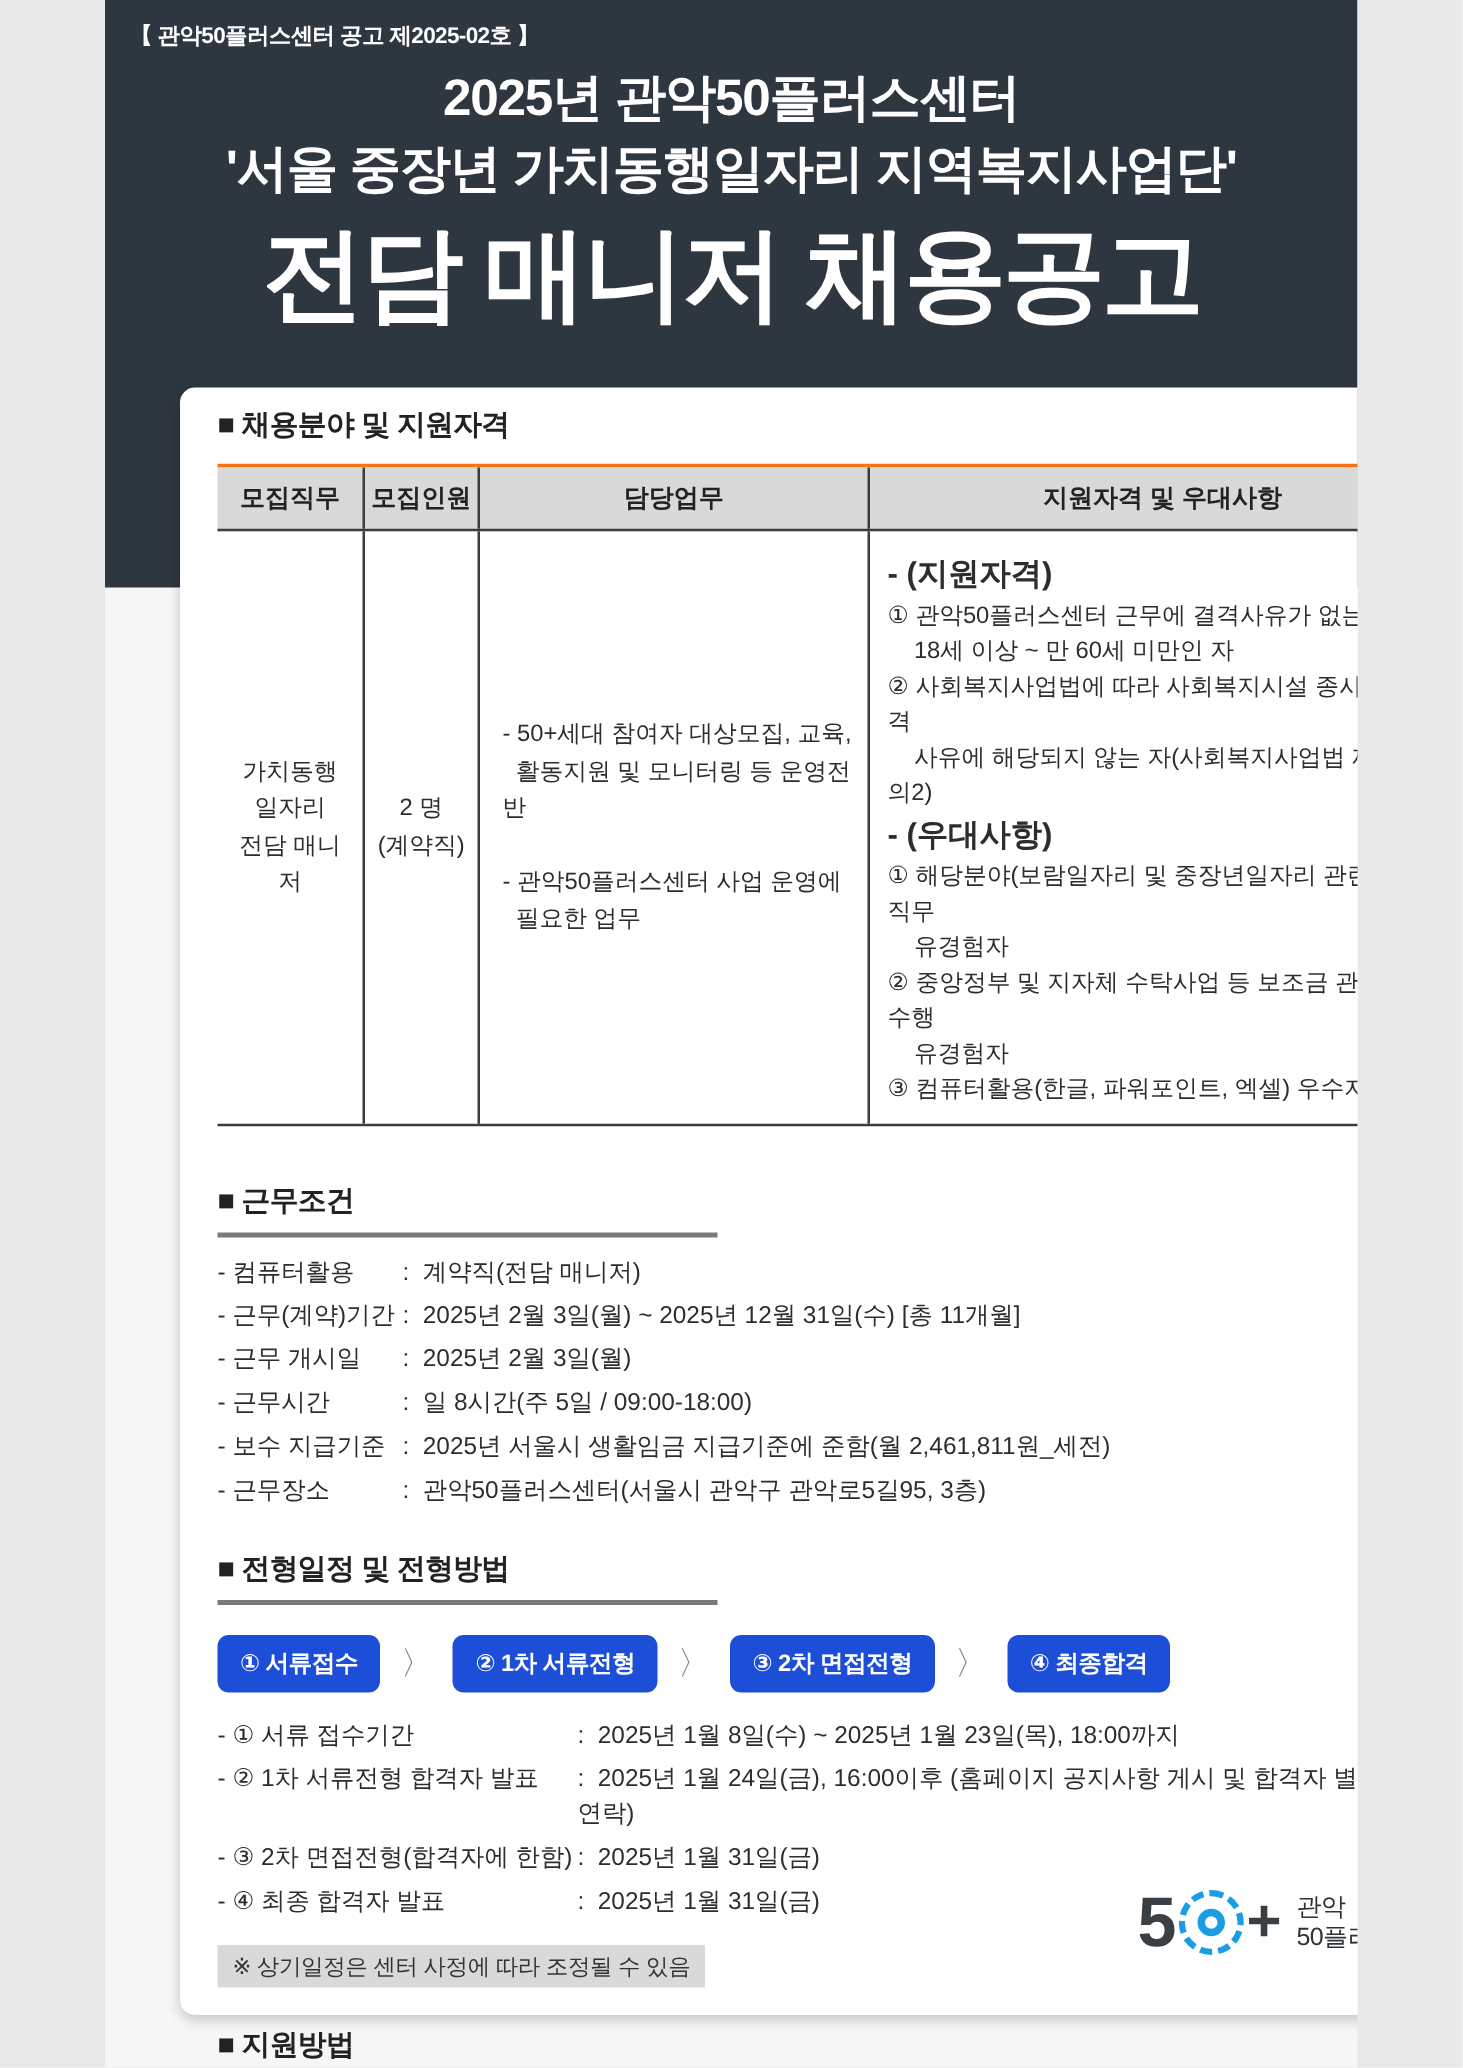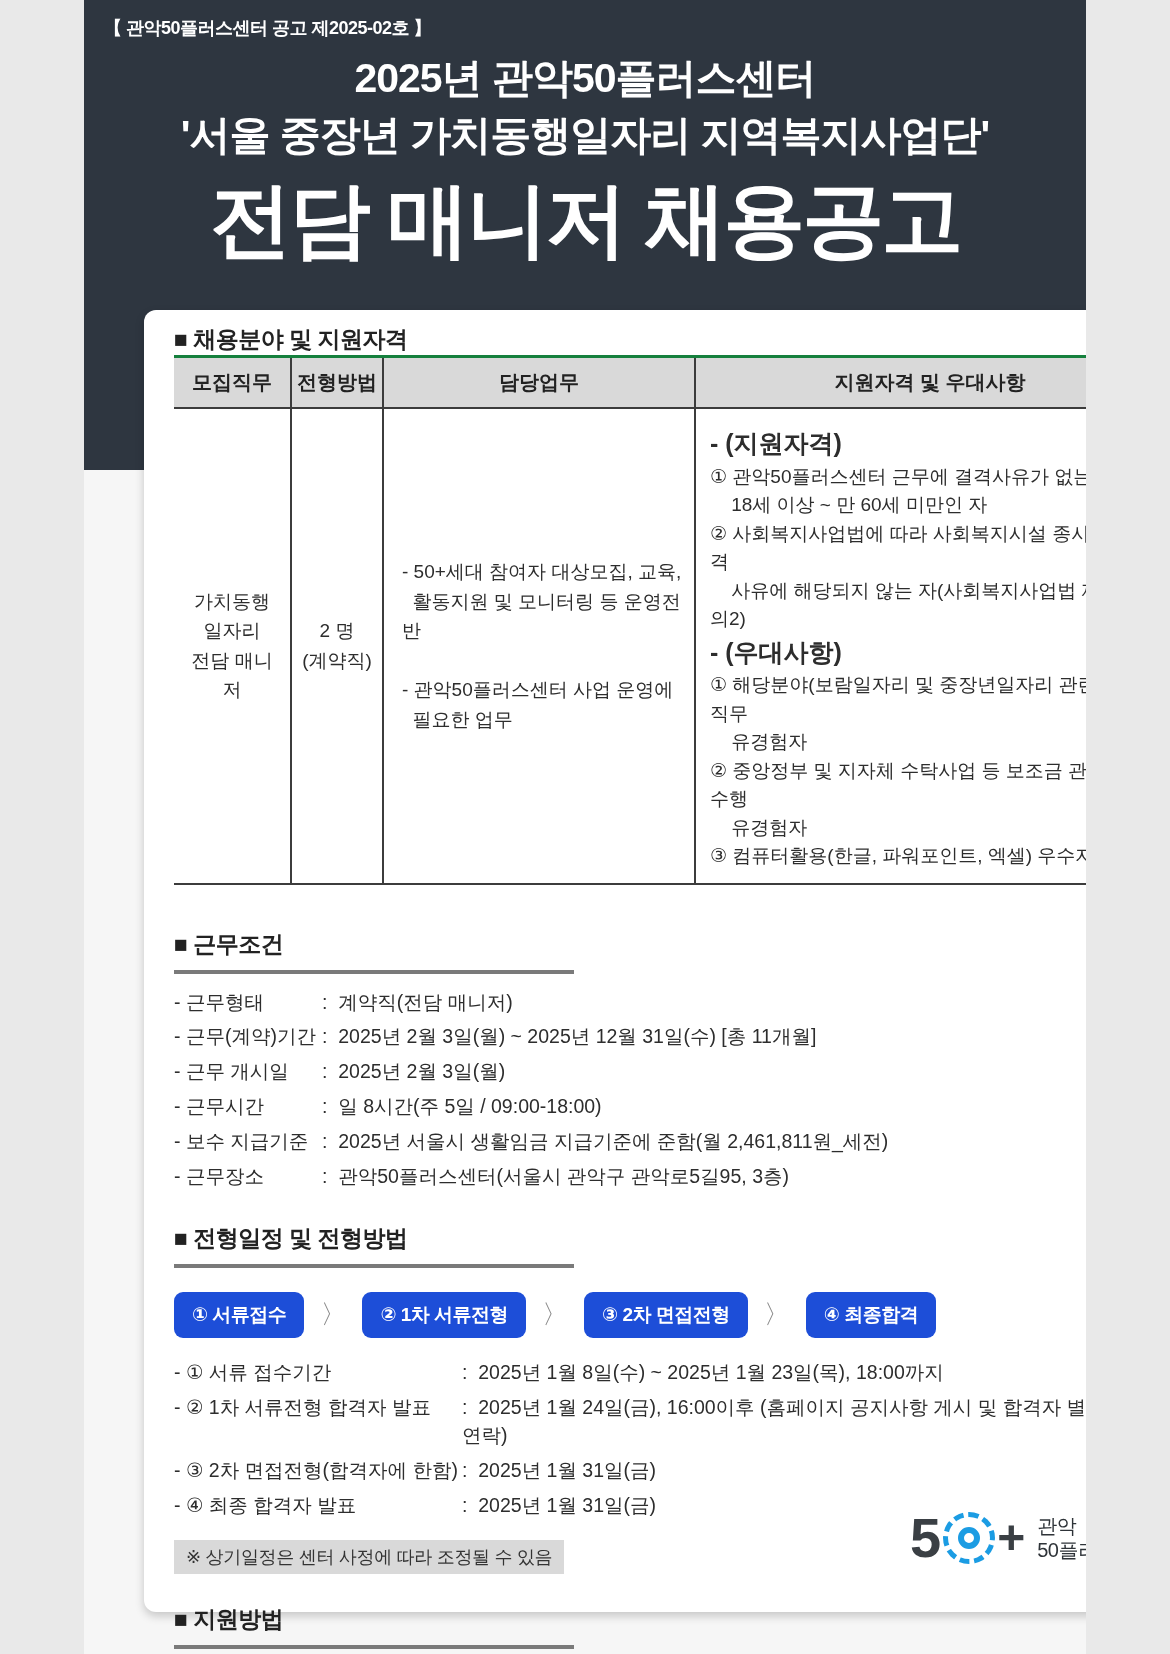--- a/index.html
+++ b/index.html
@@ -15,21 +15,21 @@
   .header-main { margin-top:16px; font-size:82px; font-weight:900; letter-spacing:-3px; line-height:1.0; }
 
   
   .card { position:absolute; left:60px; top:310px; width:1050px; height:1302px; background:#fff;
           border-radius:12px; box-shadow:0 4px 10px rgba(0,0,0,0.20); padding:14px 30px 0 30px; }
 
   .section-title { font-size:23px; font-weight:800; color:#222; letter-spacing:-0.5px; }
   .rule { width:400px; border-bottom:4px solid #7a7a7a; margin-top:10px; }
 
   
-  .rtable { border-top:3px solid #15803d; border-bottom:2px solid #3c3c3c; }
+  .rtable { margin-top:16px; border-top:3px solid #f97316; border-bottom:2px solid #3c3c3c; }
   .rtable-header { display:grid; grid-template-columns:116px 92px 312px 1fr; background:#d9d9d9;
                    border-bottom:2px solid #3c3c3c; }
   .rtable-header > div { padding:11px 4px; text-align:center; font-size:20px; font-weight:700; color:#222; }
   .rtable-body { display:grid; grid-template-columns:116px 92px 312px 1fr; }
   .rtable-body > div { padding:12px 10px; font-size:19px; color:#2d2d2d; }
   .cell-sep { border-left:2px solid #3c3c3c; }
   .cell-center { display:flex; align-items:center; justify-content:center; text-align:center;
                  white-space:pre-line; line-height:1.55; }
   .cell-duties { display:flex; align-items:center; white-space:pre-wrap; line-height:1.55; padding-left:18px !important; }
   .cell-qual { padding:16px 12px 12px 14px !important; line-height:1.5; }
@@ -79,21 +79,21 @@
   </div>
 
   <div class="card">
 
     
     <div class="section-title">■ 채용분야 및 지원자격</div>
 
     <div class="rtable">
       <div class="rtable-header">
         <div>모집직무</div>
-        <div class="cell-sep">전형방법</div>
+        <div class="cell-sep">모집인원</div>
         <div class="cell-sep">담당업무</div>
         <div class="cell-sep">지원자격 및 우대사항</div>
       </div>
       <div class="rtable-body">
         <div class="cell-center">가치동행
 일자리
 전담 매니저</div>
         <div class="cell-sep cell-center">2 명
 (계약직)</div>
         <div class="cell-sep cell-duties">- 50+세대 참여자 대상모집, 교육,
@@ -116,21 +116,21 @@
         </div>
       </div>
     </div>
 
     
     <div class="section-title" style="margin-top:44px;">■ 근무조건</div>
     <div class="rule"></div>
     <div class="kv-list work-list">
 
         <div class="kv-row">
-          <span class="kv-label">- 근무형태</span>
+          <span class="kv-label">- 컴퓨터활용</span>
           <span class="kv-value">:  계약직(전담 매니저)</span>
         </div>
 
         <div class="kv-row">
           <span class="kv-label">- 근무(계약)기간</span>
           <span class="kv-value">:  2025년 2월 3일(월) ~ 2025년 12월 31일(수) [총 11개월]</span>
         </div>
 
         <div class="kv-row">
           <span class="kv-label">- 근무 개시일</span>

